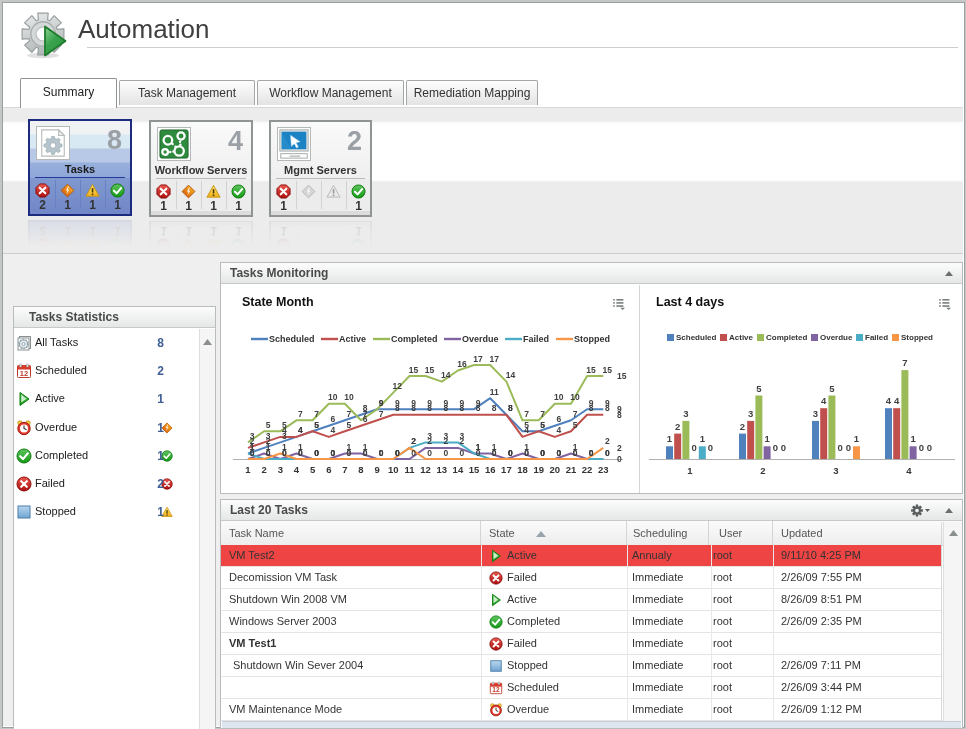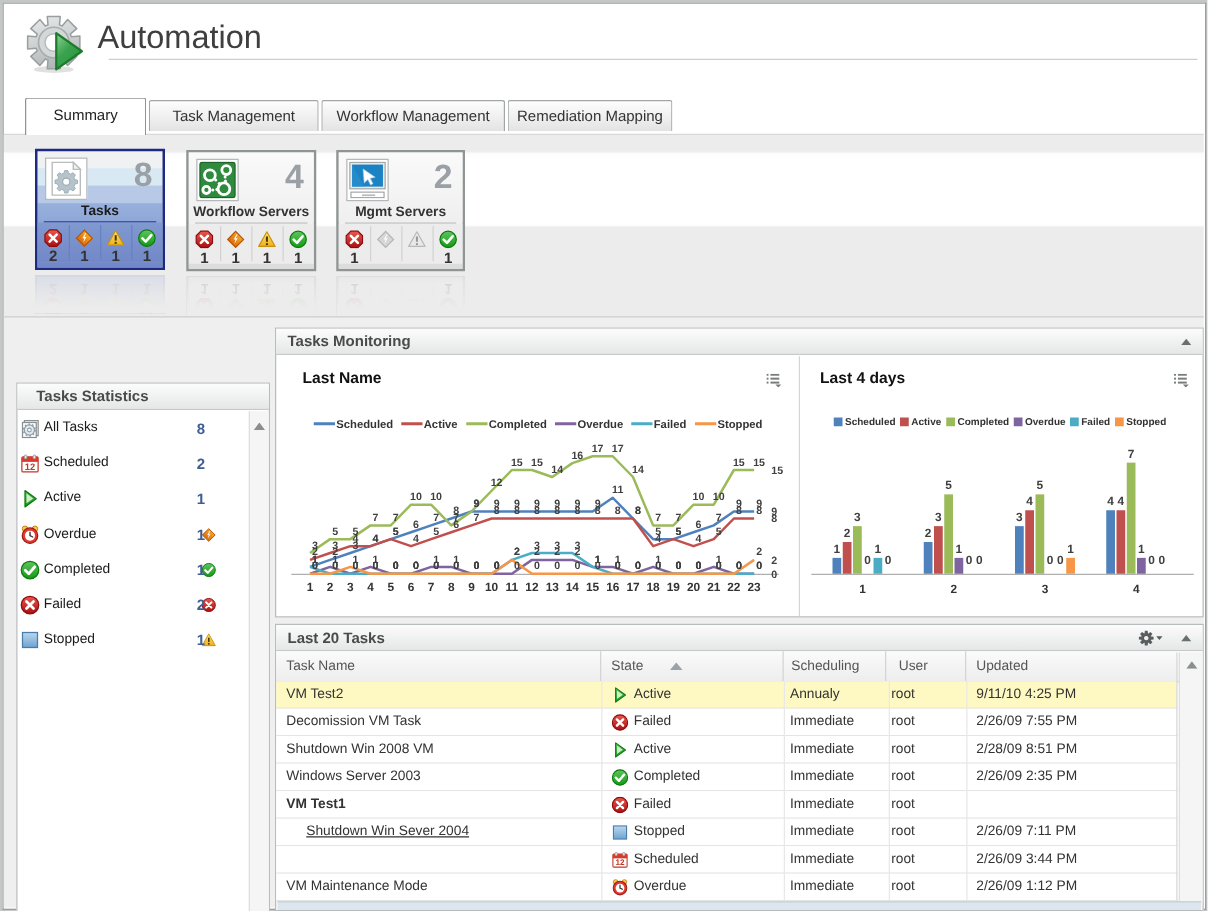--- a/index.html
+++ b/index.html
@@ -515,21 +515,21 @@
         <use href="#i-warn"></use>
       </svg>
       <div class="cnt">1</div>
     </div>
 </div>
 
 <div class="panel" style="left:220px;top:262px;width:741px;height:230px;">
   <div class="phead">Tasks Monitoring</div>
   <div class="collapse"></div>
   <div class="abs" style="left:418px;top:22px;width:1px;bottom:0;background:#d5d5d5;"></div>
-  <div class="ctitle" style="left:21px;top:32px;">Last Name</div>
+  <div class="ctitle" style="left:21px;top:32px;">State Month</div>
   <div class="ctitle" style="left:435px;top:32px;">Last 4 days</div>
   <svg class="abs" style="left:392px;top:36px;" width="13" height="11" viewBox="0 0 16 14">
     <g fill="#787c7c">
         <rect x="0" y="0" width="2" height="2"></rect>
         <rect x="4" y="0" width="9" height="2"></rect>
     <rect x="0" y="4" width="2" height="2"></rect>
         <rect x="4" y="4" width="9" height="2"></rect>
     <rect x="0" y="8" width="2" height="2"></rect>
         <rect x="4" y="8" width="9" height="2"></rect>
       </g>
@@ -801,21 +801,21 @@
     <path d="M15 5 L20 5 L17.5 8 Z" fill="#595d5d"></path>
   </svg>
   <div class="collapse"></div>
   <div class="thead" style="right:0px;">
     <div class="th" style="left:0px;width:260px;">Task Name</div>
     <div class="th" style="left:260px;width:146px;">State <span style="display:inline-block;margin-left:18px;width:0;height:0;border-left:5px solid transparent;border-right:5px solid transparent;border-bottom:6px solid #9aa2aa;"></span></div>
     <div class="th" style="left:404px;width:84px;">Scheduling</div>
     <div class="th" style="left:490px;width:62px;">User</div>
     <div class="th" style="left:552px;width:168px;border-right:none;">Updated</div>
   </div>
-<div class="trow" style="top:45px;width:721px;background:#fef9c3;">
+<div class="trow" style="top:45px;width:721px;background:#ef4444;">
   <div class="td" style="left:0;width:260px;">VM Test2</div>
   <svg class="abs" style="left:268px;top:4px;" width="14" height="14">
         <use href="#i-play"></use>
       </svg>
   <div class="td" style="left:278px;width:124px;">Active</div>
   <div class="td" style="left:403px;width:84px;">Annualy</div>
   <div class="td" style="left:484px;width:62px;">root</div>
   <div class="td" style="left:552px;width:168px;">9/11/10 4:25 PM</div>
 </div>
 <div class="trow" style="top:67px;width:721px;">
@@ -829,21 +829,21 @@
   <div class="td" style="left:552px;width:168px;">2/26/09 7:55 PM</div>
 </div>
 <div class="trow" style="top:89px;width:721px;">
   <div class="td" style="left:0;width:260px;">Shutdown Win 2008 VM</div>
   <svg class="abs" style="left:268px;top:4px;" width="14" height="14">
         <use href="#i-play"></use>
       </svg>
   <div class="td" style="left:278px;width:124px;">Active</div>
   <div class="td" style="left:403px;width:84px;">Immediate</div>
   <div class="td" style="left:484px;width:62px;">root</div>
-  <div class="td" style="left:552px;width:168px;">2/28/09 8:51 PM</div>
+  <div class="td" style="left:552px;width:168px;">8/26/09 8:51 PM</div>
 </div>
 <div class="trow" style="top:111px;width:721px;">
   <div class="td" style="left:0;width:260px;">Windows Server 2003</div>
   <svg class="abs" style="left:268px;top:4px;" width="14" height="14">
         <use href="#i-ok"></use>
       </svg>
   <div class="td" style="left:278px;width:124px;">Completed</div>
   <div class="td" style="left:403px;width:84px;">Immediate</div>
   <div class="td" style="left:484px;width:62px;">root</div>
   <div class="td" style="left:552px;width:168px;">2/26/09 2:35 PM</div>
@@ -851,21 +851,21 @@
 <div class="trow" style="top:133px;width:721px;">
   <div class="td" style="left:0;width:260px;font-weight:bold;">VM Test1</div>
   <svg class="abs" style="left:268px;top:4px;" width="14" height="14">
         <use href="#i-failc"></use>
       </svg>
   <div class="td" style="left:278px;width:124px;">Failed</div>
   <div class="td" style="left:403px;width:84px;">Immediate</div>
   <div class="td" style="left:484px;width:62px;">root</div>
 </div>
 <div class="trow" style="top:155px;width:721px;">
-  <div class="td" style="left:16px;width:260px;text-decoration:underline;">Shutdown Win Sever 2004</div>
+  <div class="td" style="left:4px;width:260px;">Shutdown Win Sever 2004</div>
   <svg class="abs" style="left:268px;top:4px;" width="14" height="14">
         <use href="#i-stop"></use>
       </svg>
   <div class="td" style="left:278px;width:124px;">Stopped</div>
   <div class="td" style="left:403px;width:84px;">Immediate</div>
   <div class="td" style="left:484px;width:62px;">root</div>
   <div class="td" style="left:552px;width:168px;">2/26/09 7:11 PM</div>
 </div>
 <div class="trow" style="top:177px;width:721px;">
   <svg class="abs" style="left:268px;top:4px;" width="14" height="14">

